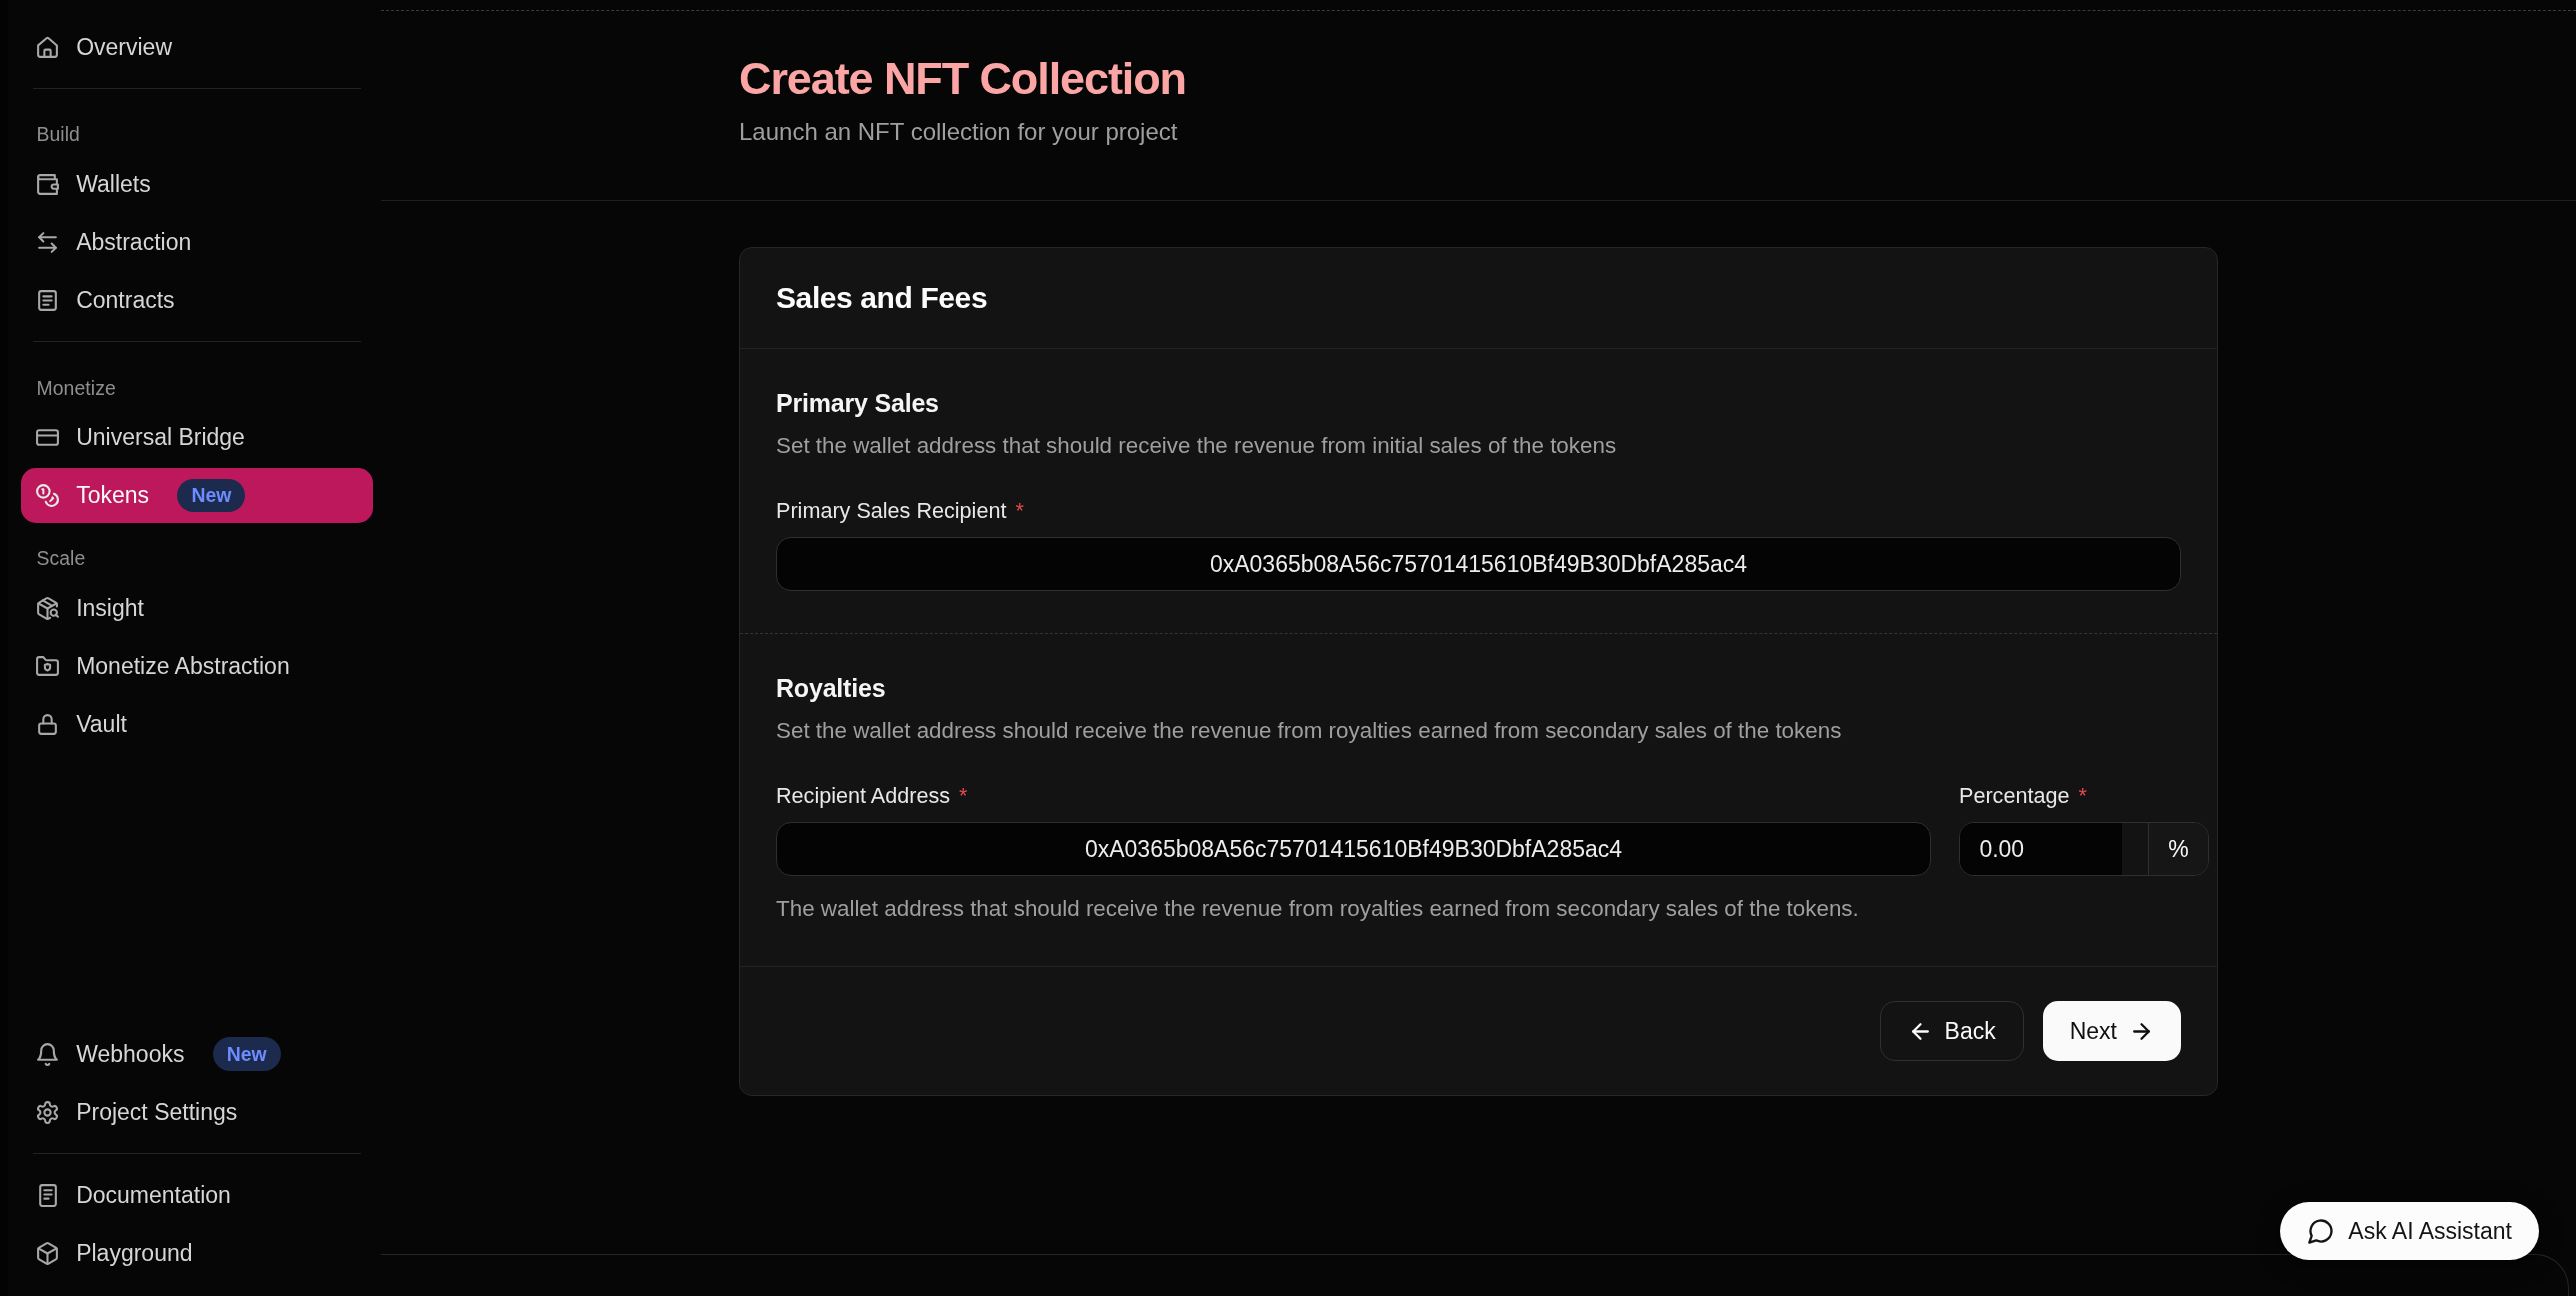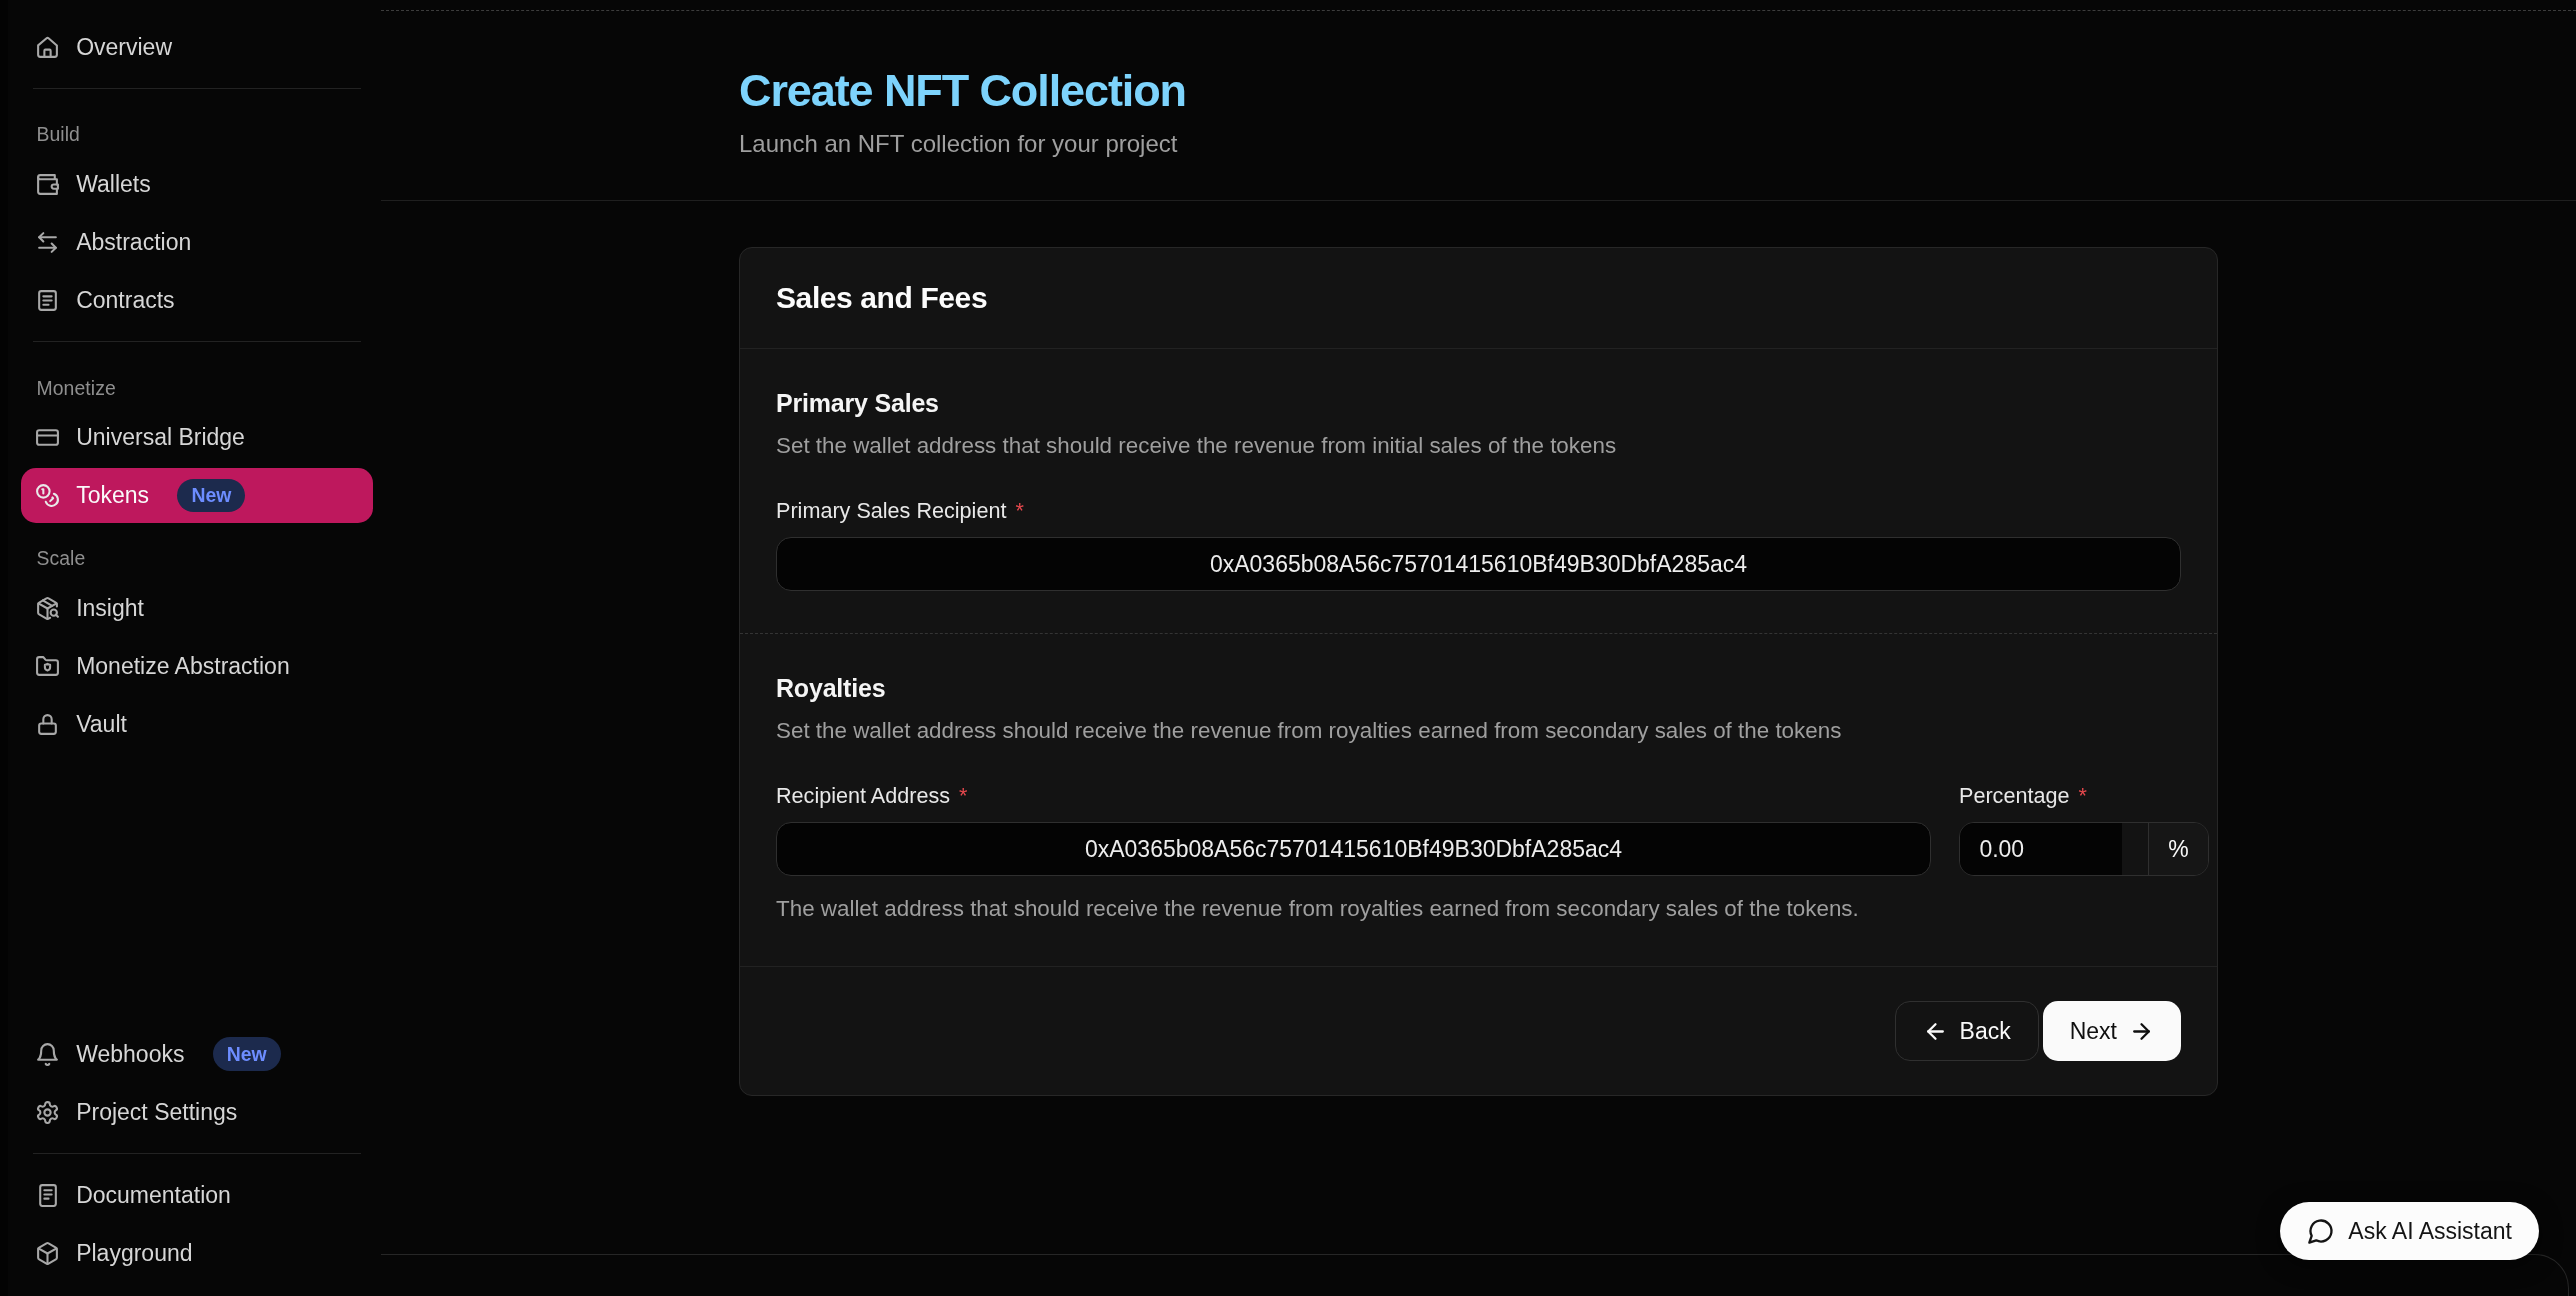--- a/index.html
+++ b/index.html
@@ -47,21 +47,21 @@
 
   
   .main { position:absolute; left:381px; top:0; right:0; bottom:0; background:#060606; }
   .dashed-top { position:absolute; top:10.4px; left:0; right:0; border-top:1.5px dashed #3c3c3c; }
   .content-width { width:1479px; margin:0 auto; }
 
   .page-header {
     padding-top:52px; height:201px;
     border-bottom:1.5px solid #1f1f1f;
   }
-  .page-title { font-size:45px; font-weight:700; color:#7dd3fc; letter-spacing:-1.1px; line-height:54px;margin-top:12px; }
+  .page-title { font-size:45px; font-weight:700; color:#fca5a5; letter-spacing:-1.1px; line-height:54px; }
   .page-subtitle { font-size:24px; color:#9f9f9f; margin-top:12px; }
 
   .page-body { padding-top:46px; }
 
   .card {
     background:#131313;
     border:1.5px solid #272727;
     border-radius:13px;
     overflow:hidden;
   }
@@ -98,21 +98,21 @@
   .pct-suffix {
     width:60px; background:#161616; border-left:1.5px solid #2f2f2f;
     display:flex; align-items:center; justify-content:center;
     color:#fafafa; font-size:23px;
   }
   .helper-text { font-size:22.4px; color:#9f9f9f; margin-top:18px; line-height:30px; }
 
   .card-footer {
     border-top:1.5px solid #222222;
     padding:34px 36px;
-    display:flex; justify-content:flex-end; gap:4px;
+    display:flex; justify-content:flex-end; gap:19px;
   }
   .btn {
     display:inline-flex; align-items:center; gap:12px;
     height:60px; padding:0 27px; border-radius:15px;
     font-size:23px; font-weight:500; cursor:pointer; border:none;
     font-family:"Liberation Sans","DejaVu Sans",sans-serif;
   }
   .btn svg { width:25px; height:25px; fill:none; stroke-width:2.2; stroke-linecap:round; stroke-linejoin:round; }
   .btn-back { background:transparent; border:1.5px solid #303030; color:#fafafa; }
   .btn-back svg { stroke:#fafafa; }

